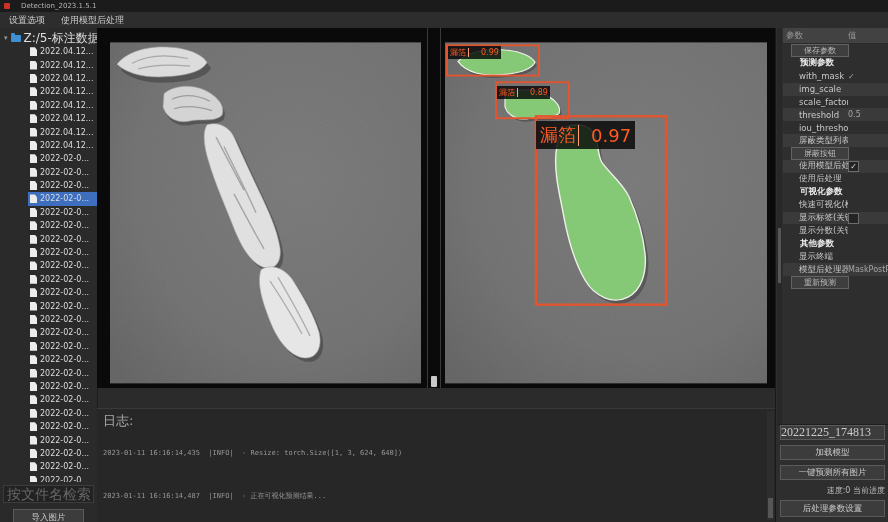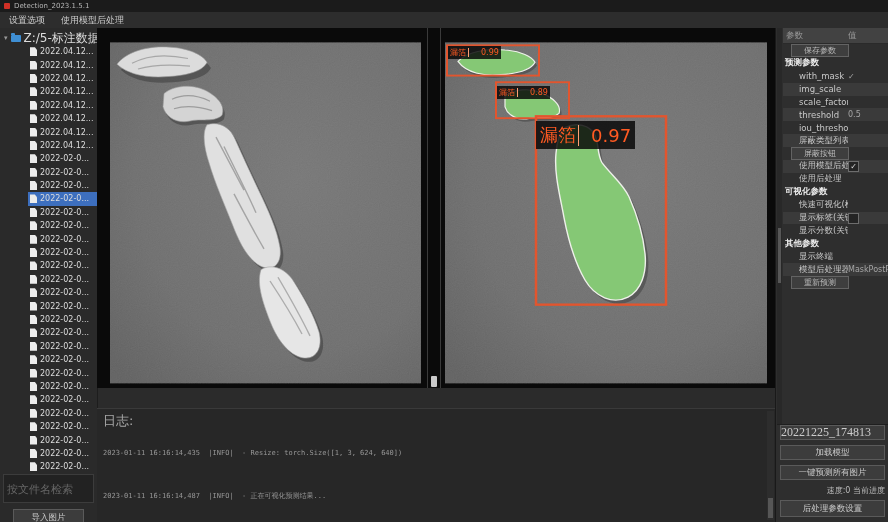--- a/index.html
+++ b/index.html
@@ -3,40 +3,40 @@
 <meta charset="utf-8">
 <style>
   html,body{margin:0;padding:0;background:#111;}
   .app{position:relative;width:888px;height:522px;background:#2b2b2b;overflow:hidden;
        font-family:"DejaVu Sans","Liberation Sans",sans-serif;color:#ccc;font-size:9px;}
 
   
   .titlebar{position:absolute;top:0;left:0;right:0;height:12px;background:#1b1b1b;
             display:flex;align-items:center;gap:4px;padding-left:4px;}
   .logo{width:6px;height:6px;background:#cf3026;border-radius:1px;flex:none;}
-  .wtitle{font-size:7px;color:#b5b5b5;white-space:nowrap;}
+  .wtitle{font-size:7px;color:#b5b5b5;white-space:nowrap;margin-left:7px;}
   .menubar{position:absolute;top:12px;left:0;right:0;height:16px;background:#2d2d2d;
            border-bottom:1px solid #222;display:flex;align-items:center;gap:16px;padding-left:9px;}
   .menu-item{font-size:9px;color:#ccc;cursor:default;text-align:center;}
 
   
   .file-panel{position:absolute;top:28px;left:0;width:97px;bottom:0;background:#2a2a2a;border-right:1px solid #1d1d1d;}
   .tree{position:absolute;top:3px;left:0;right:0;bottom:40px;overflow:hidden;}
   .tree-root{display:flex;align-items:center;height:14px;gap:3px;padding-left:4px;}
   .caret{color:#999;font-size:7px;line-height:7px;}
   .folder-icon{width:10px;height:7px;background:#3f8fd4;border-radius:1px;position:relative;flex:none;}
   .folder-icon::before{content:"";position:absolute;top:-2px;left:0;width:4px;height:2px;background:#3f8fd4;border-radius:1px 1px 0 0;}
   .root-label{font-size:12px;color:#ddd;white-space:nowrap;}
   .tree-item{display:flex;align-items:center;height:13.4px;gap:3px;margin-left:28px;padding-left:2px;}
   .tree-item.selected{background:#3d6fbe;}
   .file-icon{width:7px;height:9px;background:#ececec;flex:none;
              clip-path:polygon(0 0,70% 0,100% 30%,100% 100%,0 100%);}
   .ti-label{font-size:8px;color:#ddd;white-space:nowrap;}
-  .search{position:absolute;left:3px;right:3px;bottom:19px;height:29px;background:#222;
-          border:1px solid #3c3c3c;color:#bbb;font-size:11px;padding:0 3px;box-sizing:border-box;}
+  .search{position:absolute;left:3px;right:3px;bottom:19px;height:18px;background:#222;
+          border:1px solid #3c3c3c;color:#bbb;font-size:14px;padding:0 3px;box-sizing:border-box;}
   .search::placeholder{color:#666;}
   .import-btn{position:absolute;left:13px;right:13px;bottom:-4px;height:17px;background:#3c3c3c;
               border:1px solid #5a5a5a;color:#ccc;font-size:8.5px;padding:0;}
 
   
   .viewer{position:absolute;left:97px;top:28px;width:678px;height:360px;background:#0a0a0a;}
   .panel{position:absolute;top:5px;bottom:1px;background:#0a0a0a;}
   .panel-left{left:7px;width:323px;}
   .panel-right{left:344px;width:330px;}
   .imgsvg{position:absolute;inset:0;width:100%;height:100%;}
@@ -67,21 +67,21 @@
   .params{position:absolute;left:7px;right:0;top:0;}
   .phead{display:flex;height:15px;background:#424242;border-bottom:1px solid #2a2a2a;
          align-items:center;font-size:8.5px;color:#9a9a9a;}
   .phead .h1{flex:1;padding-left:3px;}
   .phead .h2{width:40px;}
   .prow{display:flex;height:12.9px;align-items:center;font-size:8.5px;color:#c8c8c8;}
   .prow:nth-child(even):not(.row-section){background:#3a3a3a;}
   .p-name{flex:1;padding-left:16px;white-space:nowrap;overflow:hidden;}
   .p-val{width:40px;flex:none;color:#a6a6a6;font-size:8px;white-space:nowrap;overflow:hidden;}
   .row-section{background:transparent !important;}
-  .row-section .p-name{padding-left:2px;font-weight:bold;color:#ececec;}
+  .row-section .p-name{padding-left:2px;font-weight:bold;color:#ececec;margin-left:15px;}
   .row-btn .p-name{flex:none;margin-left:8px;padding:0 12px;height:11px;line-height:11px;
                    background:#3e3e3e;border:1px solid #636363;font-size:8px;color:#bbb;}
   .row-check .p-val{width:9px;height:9px;margin-right:29px;background:#242424;border:1px solid #6d6d6d;
                     color:#ddd;font-size:8px;line-height:9px;text-align:center;}
 
   .model-box{position:absolute;left:1px;right:0;bottom:0;height:98px;background:#2e2e2e;
              border-top:1px solid #1f1f1f;box-sizing:border-box;}
   .model-label{font-size:8.5px;color:#ccc;padding:4px 0 3px 5px;}
   .model-value{height:13px;line-height:13px;margin:0 3px 5px;background:#3c3c3c;border:1px solid #5a5a5a;
                font-size:12px;color:#ccc;text-align:left;padding-right:1px;overflow:hidden;font-family:Liberation Serif, serif;}

